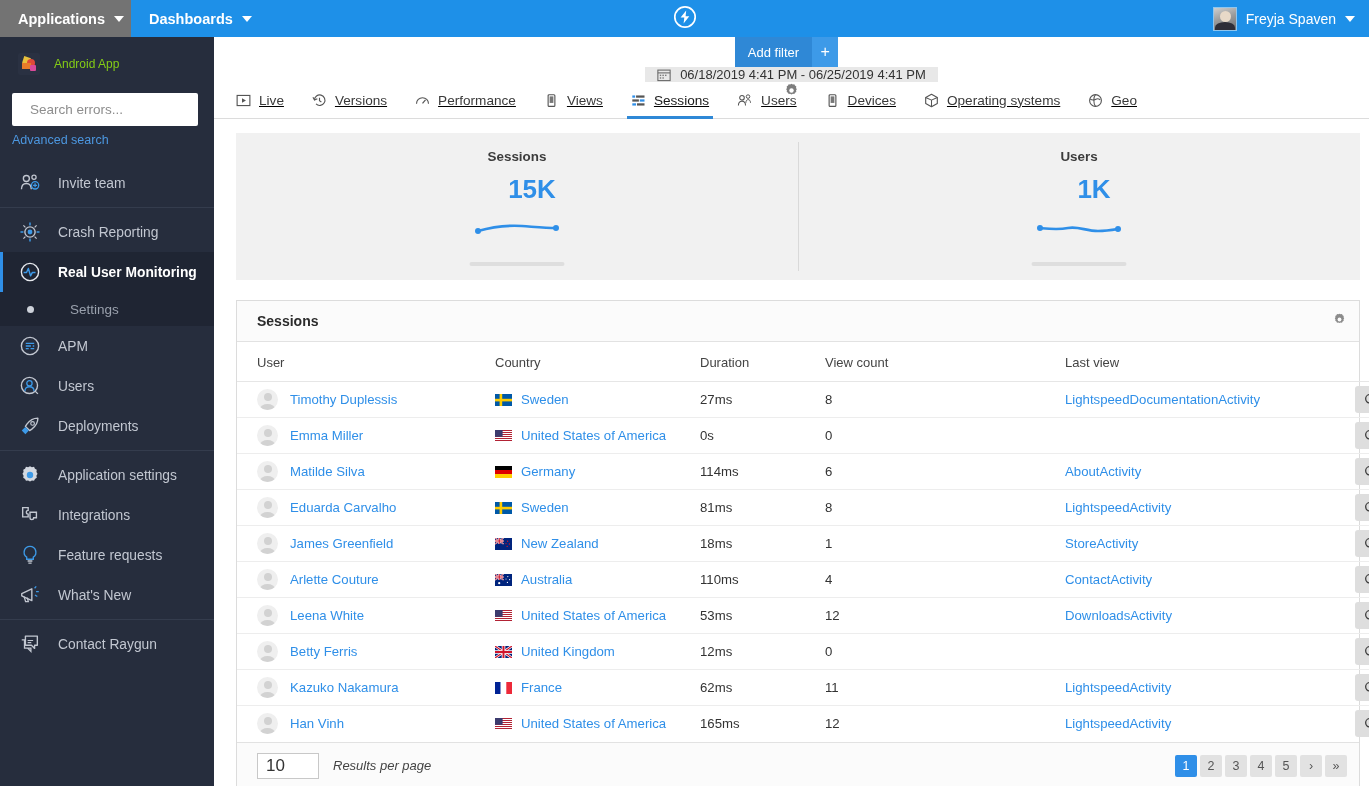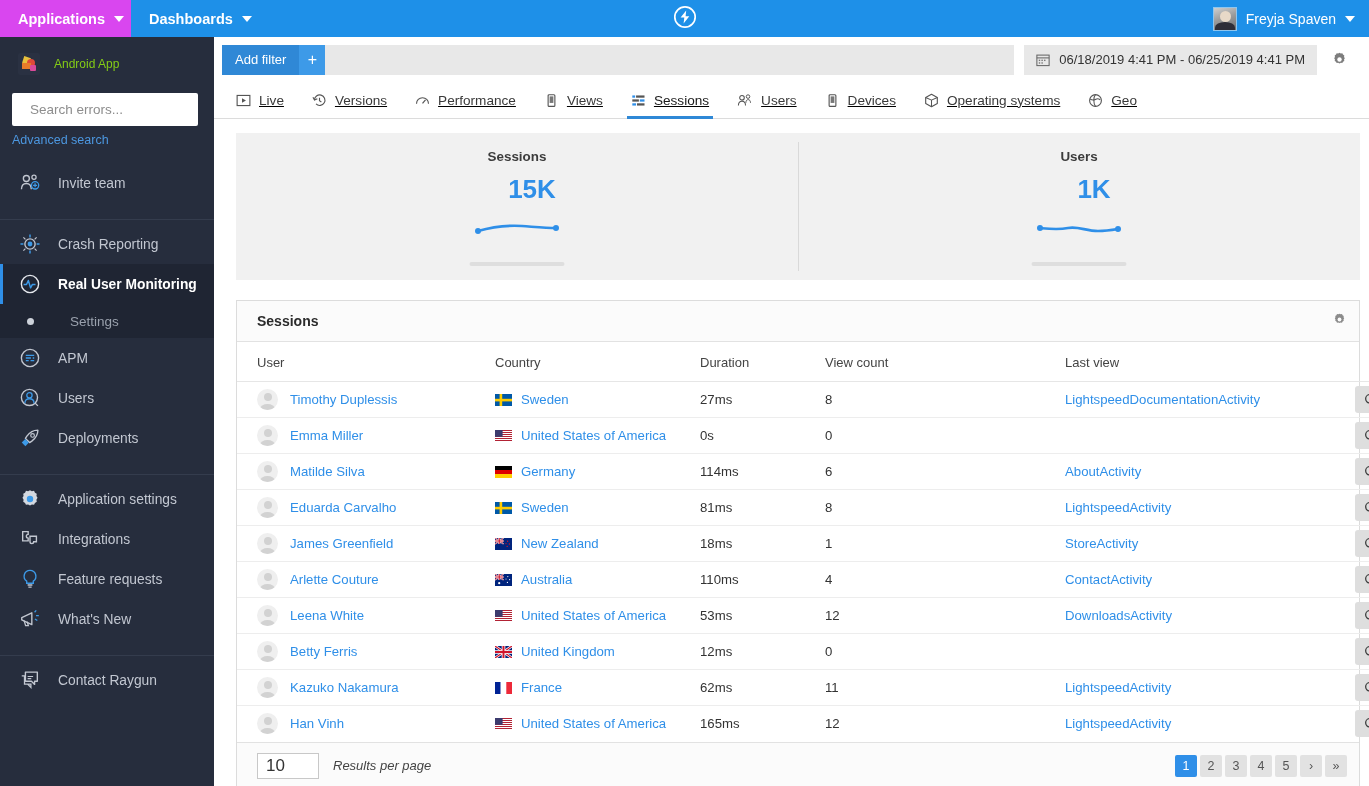--- a/index.html
+++ b/index.html
@@ -17,21 +17,21 @@
     background: #1e90e8;
     display: flex; align-items: stretch;
     z-index: 30;
   }
   .topbar-menu {
     display: flex; align-items: center; gap: 9px;
     padding: 0 18px;
     color: #fff; font-size: 14.5px; font-weight: bold;
     cursor: pointer; white-space: nowrap;
   }
-  .topbar-menu.apps { background: #d946ef; width: 131px; }
+  .topbar-menu.apps { background: #737373; width: 131px; }
   .caret-dn {
     width: 0; height: 0;
     border-left: 5px solid transparent;
     border-right: 5px solid transparent;
     border-top: 6px solid #fff;
     display: inline-block;
   }
   .topbar-spacer { flex: 1; }
   .logo-wrap {
     position: absolute; left: 50%; top: 50%; transform: translate(-50%,-50%);
@@ -97,21 +97,21 @@
     font-family: "Liberation Sans", sans-serif;
     color: #555; flex: 1; background: transparent;
   }
   .search-box input::placeholder { color: #8d8d8d; }
   .adv-search {
     display: block; color: #4c97e0; font-size: 12.5px;
     margin: 7px 0 0 12px; cursor: pointer;
   }
 
   .nav-group { margin-top: 16px; }
-  .nav-group + .nav-group { border-top: 1px solid #343c4d; padding-top: 4px; margin-top: 16px; }
+  .nav-group + .nav-group { border-top: 1px solid #343c4d; padding-top: 4px; margin-top: 4px; }
   .nav-item {
     display: flex; align-items: center; gap: 16px;
     height: 40px; padding-left: 18px;
     color: #c2c7d1; font-size: 13.8px;
     cursor: pointer; position: relative;
   }
   .nav-item .ico { width: 24px; height: 24px; flex: none; display: flex; align-items: center; justify-content: center; }
   .nav-item.active {
     background: #1f2533; color: #ffffff; font-weight: bold;
   }
@@ -128,21 +128,21 @@
   .nav-sub .dot { width: 24px; display: flex; justify-content: center; }
   .nav-sub .dot span { width: 7px; height: 7px; border-radius: 50%; background: #cdd2da; display: block; }
 
   
   .main {
     position: absolute; left: 214px; top: 37px;
     width: 1155px; height: 749px; background: #fff;
   }
   .filter-bar {
     height: 45px; display: flex; align-items: center;
-    padding: 0 8px 0 8px; gap: 0;
+    padding: 0 8px 0 8px; gap: 0; flex-direction: column;
   }
   .filter-input-area {
     flex: 1; height: 30px; background: #e8e8e8;
     display: flex; align-items: center; gap: 0;
     padding: 0; margin-right: 10px;
   }
   .add-filter-btn {
     background: #2f88d6; color: #fff; font-size: 13px;
     height: 30px; padding: 0 13px; display: flex; align-items: center;
     cursor: pointer; border: none;

